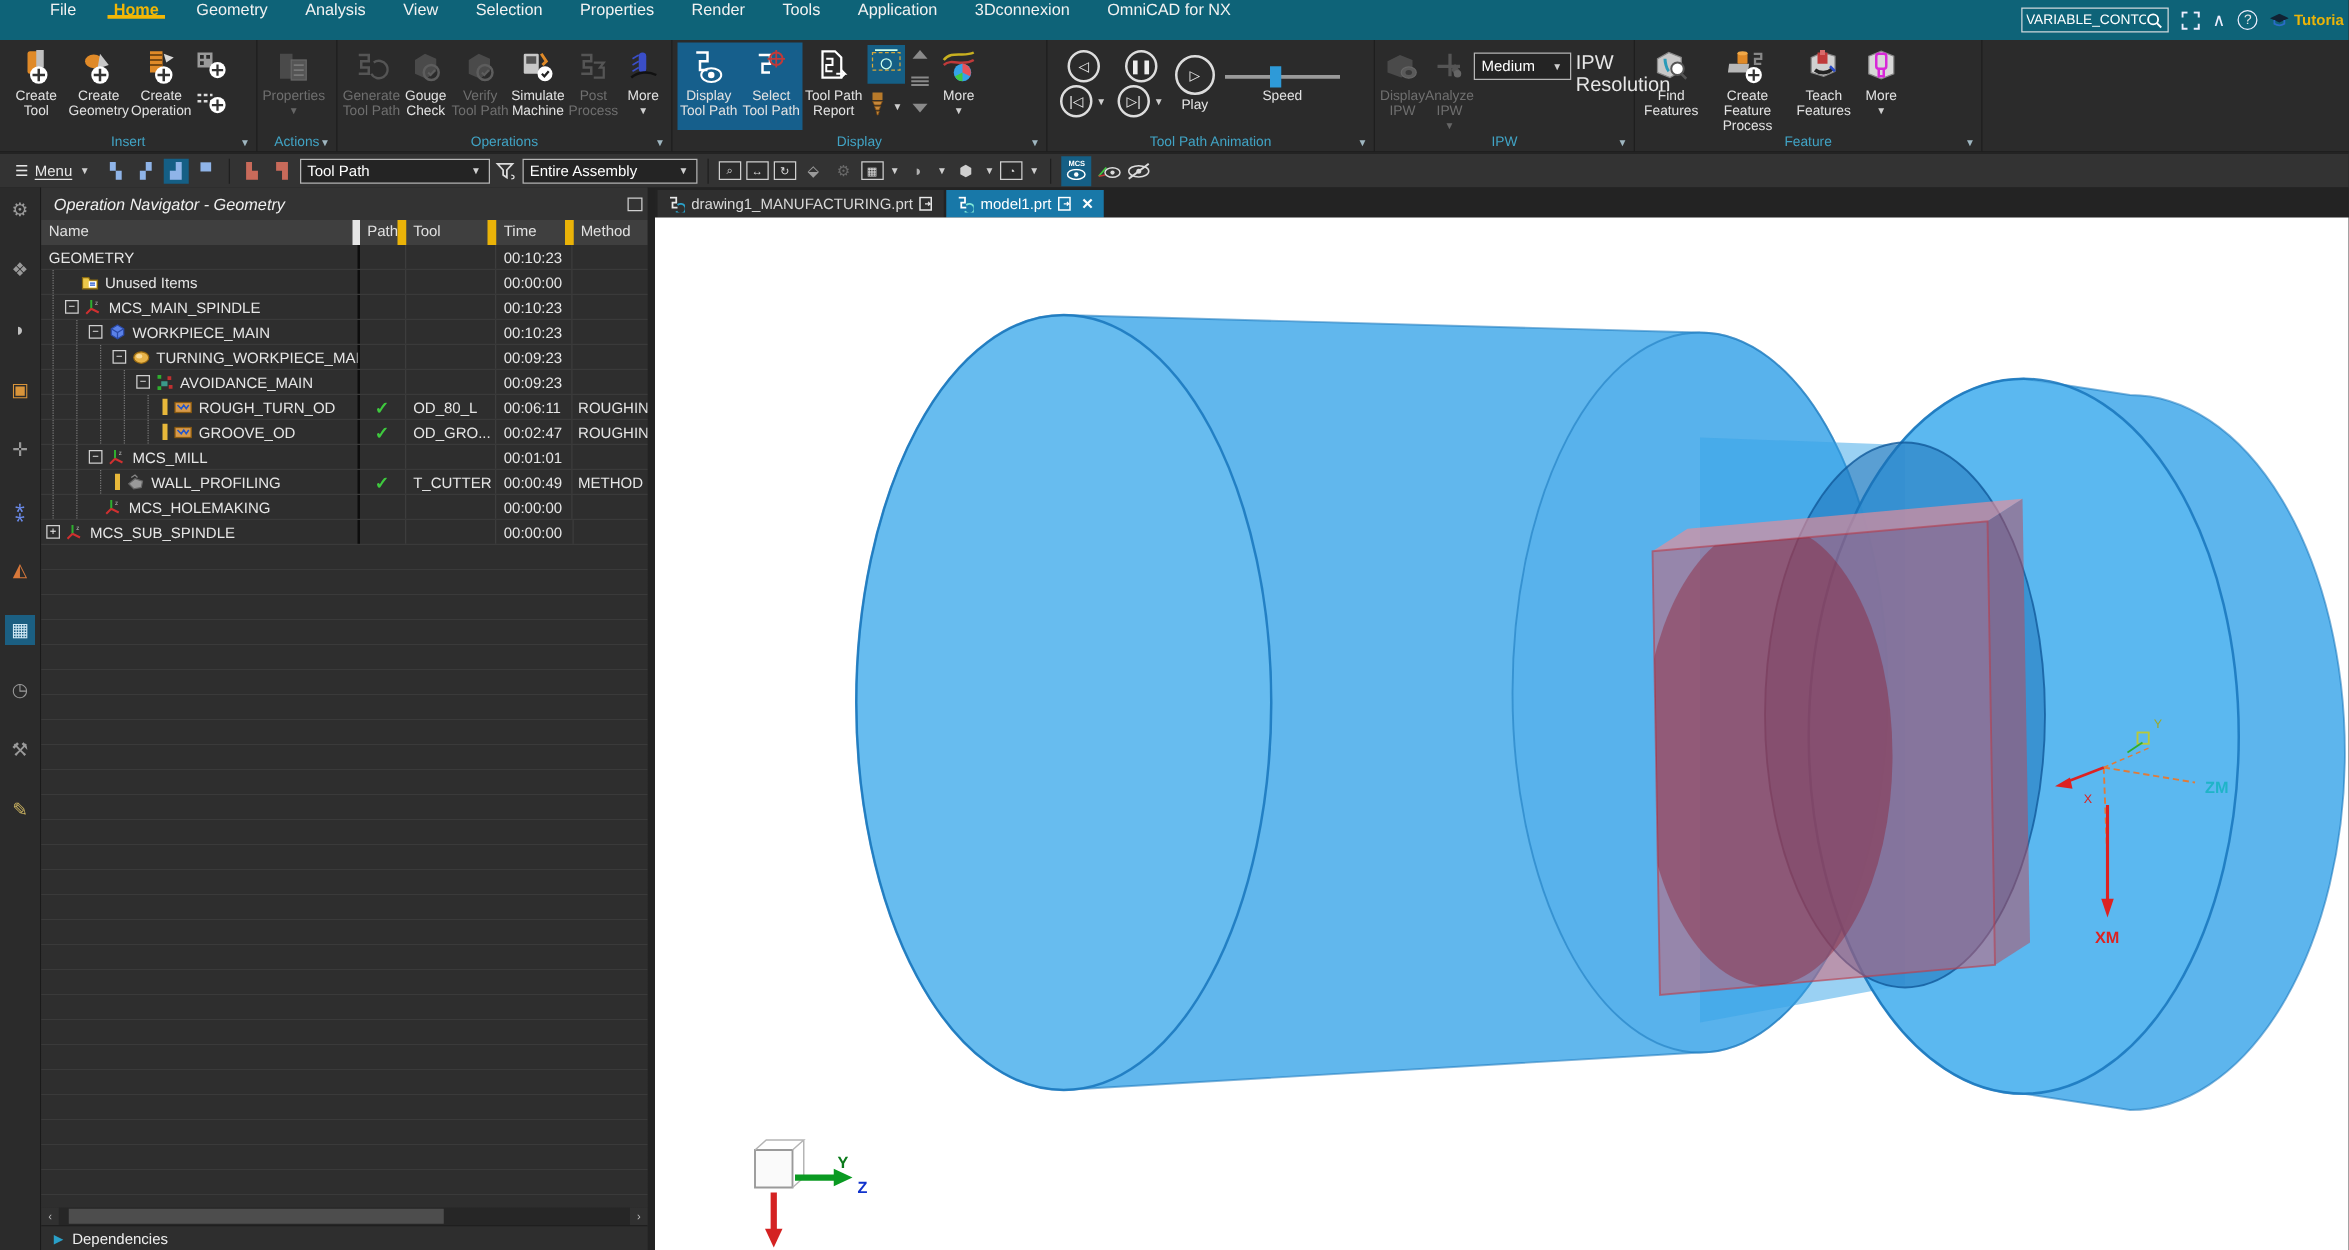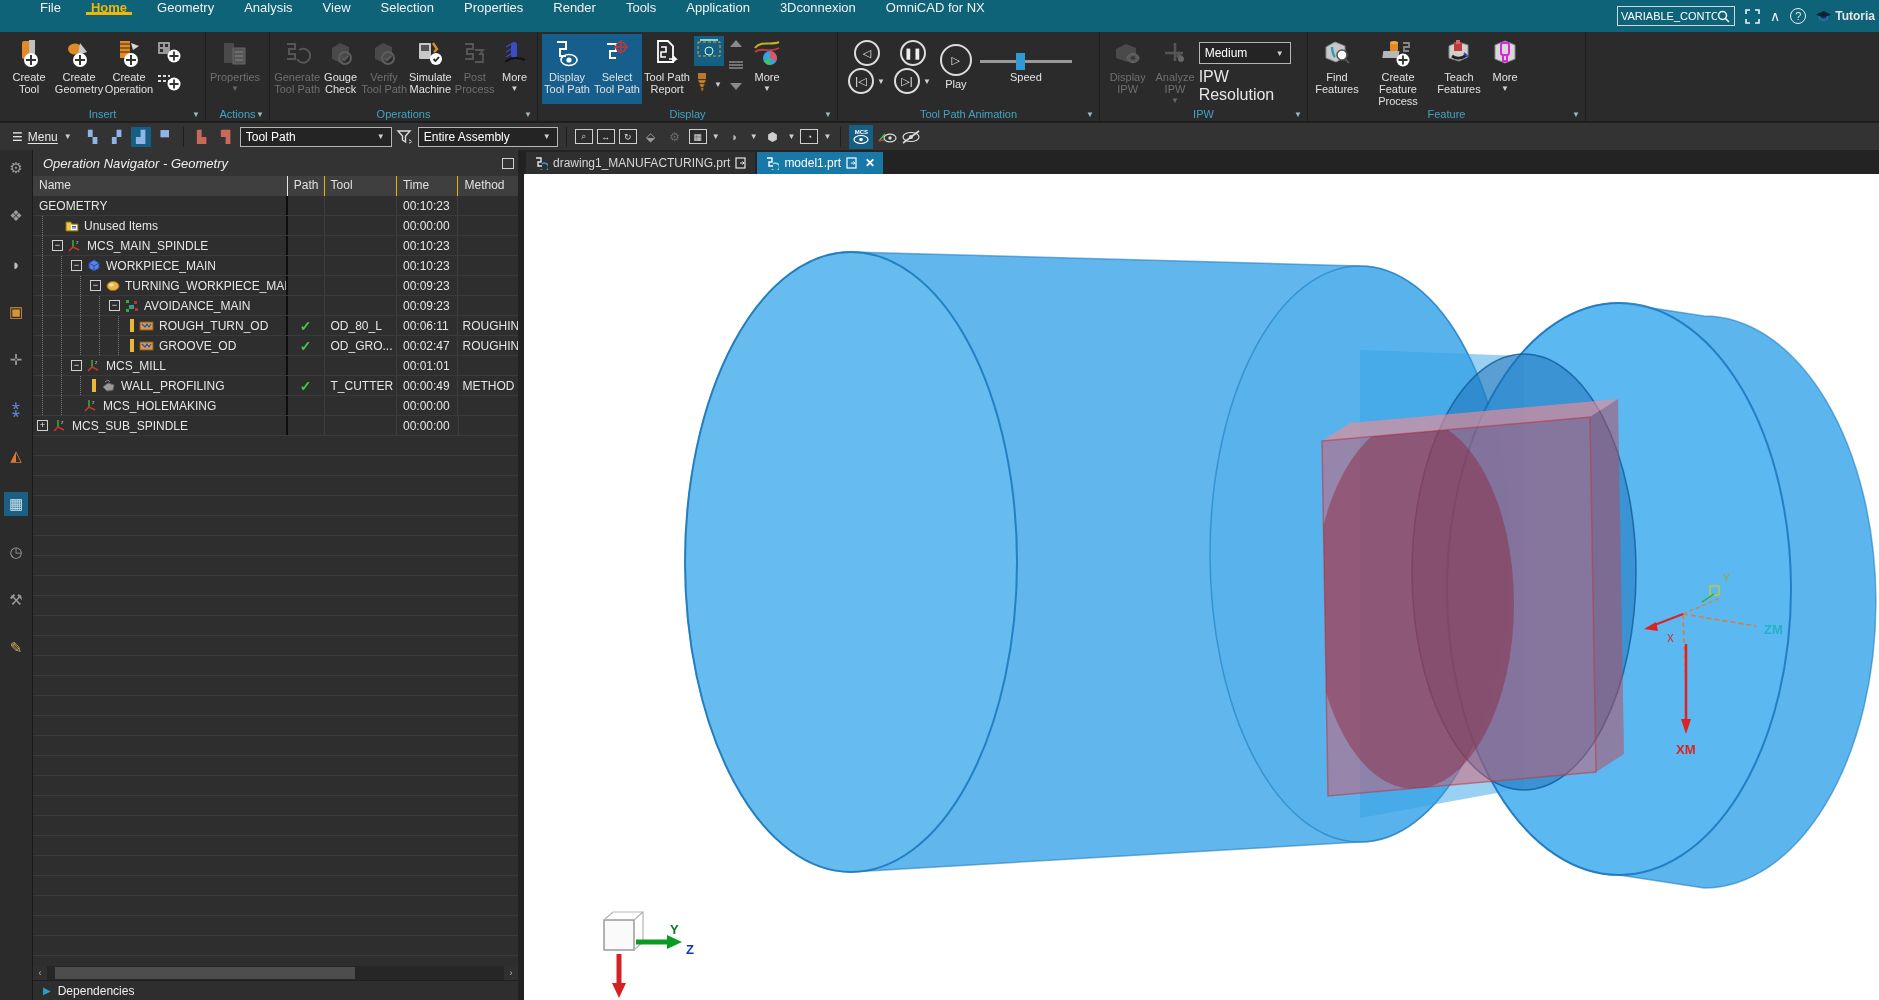--- a/index.html
+++ b/index.html
@@ -10,21 +10,21 @@
   .menubar { height:32px; background:#0e6378; display:flex; align-items:stretch; }
   .menu-items { display:flex; align-items:flex-start;padding-left:25px; }
   .menu-item { padding:0 15px; display:flex; align-items:center; font-size:13px; color:#f2f2f2; cursor:default; position:relative; }
   .menu-item.active { color:#f2b705; font-weight:bold; }
   .menu-item.active::after { content:""; position:absolute; left:10px; right:10px; bottom:0; height:3px; background:#f2b705; }
   .menu-right { margin-left:auto; display:flex; align-items:center; gap:10px; padding-right:4px; }
   .searchbox { display:flex; align-items:center; border:1px solid #cfd8dc; height:20px; width:118px; padding:0 3px; }
   .searchbox input { background:transparent; border:none; outline:none; color:#fff; font-size:11px; width:96px; font-family:"Liberation Sans",sans-serif; }
   .mb-icon { color:#eef; font-size:14px; display:flex; align-items:center; }
   .helpcircle { width:16px; height:16px; border:1.5px solid #eef; border-radius:50%; font-size:11px; display:flex; align-items:center; justify-content:center; }
-  .tutorials { display:flex; align-items:center; gap:4px; font-size:12px; color:#e5e5e5; font-weight:bold; white-space:nowrap; overflow:hidden; max-width:64px; }
+  .tutorials { display:flex; align-items:center; gap:4px; font-size:12px; color:#eab308; font-weight:bold; white-space:nowrap; overflow:hidden; max-width:64px; }
 
   
   .ribbon { height:90px; background:#2b2b2b; display:flex; border-bottom:1px solid #1c1c1c; }
   .rgroup { position:relative; border-right:1px solid #1e1e1e; padding:2px 4px 16px 4px; display:flex; align-items:flex-start; }
   .rcaption { position:absolute; bottom:1px; left:0; right:0; text-align:center; font-size:11px; color:#41a3c4; }
   .rcaption-arrow { position:absolute; bottom:2px; right:5px; font-size:8px; color:#9fb6c0; }
   .rbtn { width:50px; min-height:70px; display:flex; flex-direction:column; align-items:center; font-size:11px; text-align:center; color:#e2e2e2; padding-top:3px; cursor:default; }
   .rbtn .ric { height:34px; display:flex; align-items:center; justify-content:center; }
   .rbtn .rlabel { line-height:12px; }
   .rbtn.dis { color:#6f6f6f; }
@@ -34,21 +34,21 @@
   .dis .dropcaret { color:#666; }
   .minicol { display:flex; flex-direction:column; gap:6px; padding:6px 2px; }
   .circlebtn { width:26px; height:26px; border:2px solid #ddd; border-radius:50%; display:flex; align-items:center; justify-content:center; color:#eee; font-size:11px; }
   .animgrid { display:grid; grid-template-columns:auto auto auto auto; gap:4px 8px; align-items:center; padding:6px 6px 0 6px; }
   .animcell { display:flex; align-items:center; gap:2px; flex-direction:column; }
   .animrow { display:flex; align-items:center; gap:2px; }
   .slider { width:92px; display:flex; flex-direction:column; align-items:center; gap:8px; padding-top:8px; }
   .slider .track { width:92px; height:3px; background:#9a9a9a; position:relative; }
   .slider .handle { position:absolute; left:36px; top:-7px; width:9px; height:17px; background:#2e9ad8; }
   .slider .slabel { font-size:11px; color:#e2e2e2; }
-  .ipwsel { display:flex; flex-direction:column; gap:4px; padding-top:8px; }
+  .ipwsel { display:flex; flex-direction:row; gap:4px; padding-top:8px; }
   .selectbox { display:flex; align-items:center; justify-content:space-between; border:1px solid #b5b5b5; background:#242424; color:#fff; font-size:12px; height:22px; padding:0 5px; }
   .ipwlabel { font-size:16px; color:#e6e6e6; }
 
   
   .toolbar2 { height:28px; background:#333333; border-top:1px solid #1f1f1f; display:flex; align-items:center; gap:4px; padding:0 6px; font-size:12px; }
   .t2-menu { display:flex; align-items:center; gap:5px; padding:0 6px; }
   .t2-sep { width:1px; height:20px; background:#1f1f1f; margin:0 4px; }
   .t2-ico { width:20px; height:20px; display:flex; align-items:center; justify-content:center; font-size:12px; color:#8fb4e8; }
   .t2-ico.red { color:#c86a5a; }
   .t2-ico.hl { background:#155f85; }
@@ -62,21 +62,21 @@
   
   .mainrow { display:flex; height:850px; }
   .sidebar { width:33px; background:#2b2b2b; border-right:1px solid #1a1a1a; display:flex; flex-direction:column; align-items:center; padding-top:6px; gap:24px; }
   .sb-ico { width:24px; height:24px; display:flex; align-items:center; justify-content:center; font-size:15px; color:#9a9a9a; }
   .sb-ico.hl { background:#1b5f82; color:#cfe8f4; }
 
   .navigator { width:491px; background:#2d2d2d; display:flex; flex-direction:column; border-right:6px solid #222; }
   .nav-title { height:26px; display:flex; align-items:center; padding:0 4px 0 10px; font-size:13px; color:#f0f0f0; background:#333;font-style:italic; }
   .nav-restore { margin-left:auto; width:12px; height:11px; border:1px solid #cfcfcf; background:transparent; }
   .nav-header { height:20px; display:flex; background:#3f3f3f; font-size:12px; color:#e0e0e0; }
-  .nav-header .hc { padding:2px 0 0 6px; border-right:1px solid #eab308; overflow:hidden; white-space:nowrap; }
+  .nav-header .hc { padding:2px 0 0 6px; border-right:7px solid #eab308; overflow:hidden; white-space:nowrap; }
   .nav-rows { }
   .nrow { height:20px; display:flex; font-size:12px; align-items:stretch; border-bottom:1px solid #3a3a3a; background:#2e2e2e; }
   .c-name { width:257px; display:flex; align-items:center; overflow:hidden; white-space:nowrap; border-right:2px solid #0d0d0d; }
   .c-path { width:37px; display:flex; align-items:center; justify-content:center; border-right:1px solid #3d3d3d; }
   .c-tool { width:73px; display:flex; align-items:center; padding-left:6px; border-right:1px solid #3d3d3d; overflow:hidden; white-space:nowrap; }
   .c-time { width:62px; display:flex; align-items:center; padding-left:6px; border-right:1px solid #3d3d3d; }
   .c-method { width:60px; display:flex; align-items:center; padding-left:4px; overflow:hidden; white-space:nowrap; }
   .indent { display:inline-block; height:100%; border-left:1px dotted #777; margin-left:9px; width:10px; flex:none; }
   .expander { width:11px; height:11px; border:1px solid #cfcfcf; background:#2e2e2e; color:#eee; font-size:9px; line-height:9px; text-align:center; flex:none; margin-right:4px; }
   .bang { width:4px; height:13px; background:#e8b83a; flex:none; margin:0 5px 0 2px; }
@@ -542,21 +542,21 @@
     <span class="sb-ico">⚒</span>
     <span class="sb-ico" style="color:#c8b060">✎</span>
   </div>
 
   <div class="navigator">
     <div class="nav-title">
       <span>Operation Navigator - Geometry</span>
       <span class="nav-restore"></span>
     </div>
     <div class="nav-header">
-      <div class="hc" style="width:257px;border-right:1px solid #e5e5e5">Name</div>
+      <div class="hc" style="width:257px;border-right:6px solid #e5e5e5">Name</div>
       <div class="hc" style="width:37px">Path</div>
       <div class="hc" style="width:73px">Tool</div>
       <div class="hc" style="width:62px">Time</div>
       <div class="hc" style="width:60px;border-right:none">Method</div>
     </div>
     <div class="nav-rows">
 
       <div class="nrow">
         <div class="c-name" style="padding-left:6px">
             <span>GEOMETRY</span>

